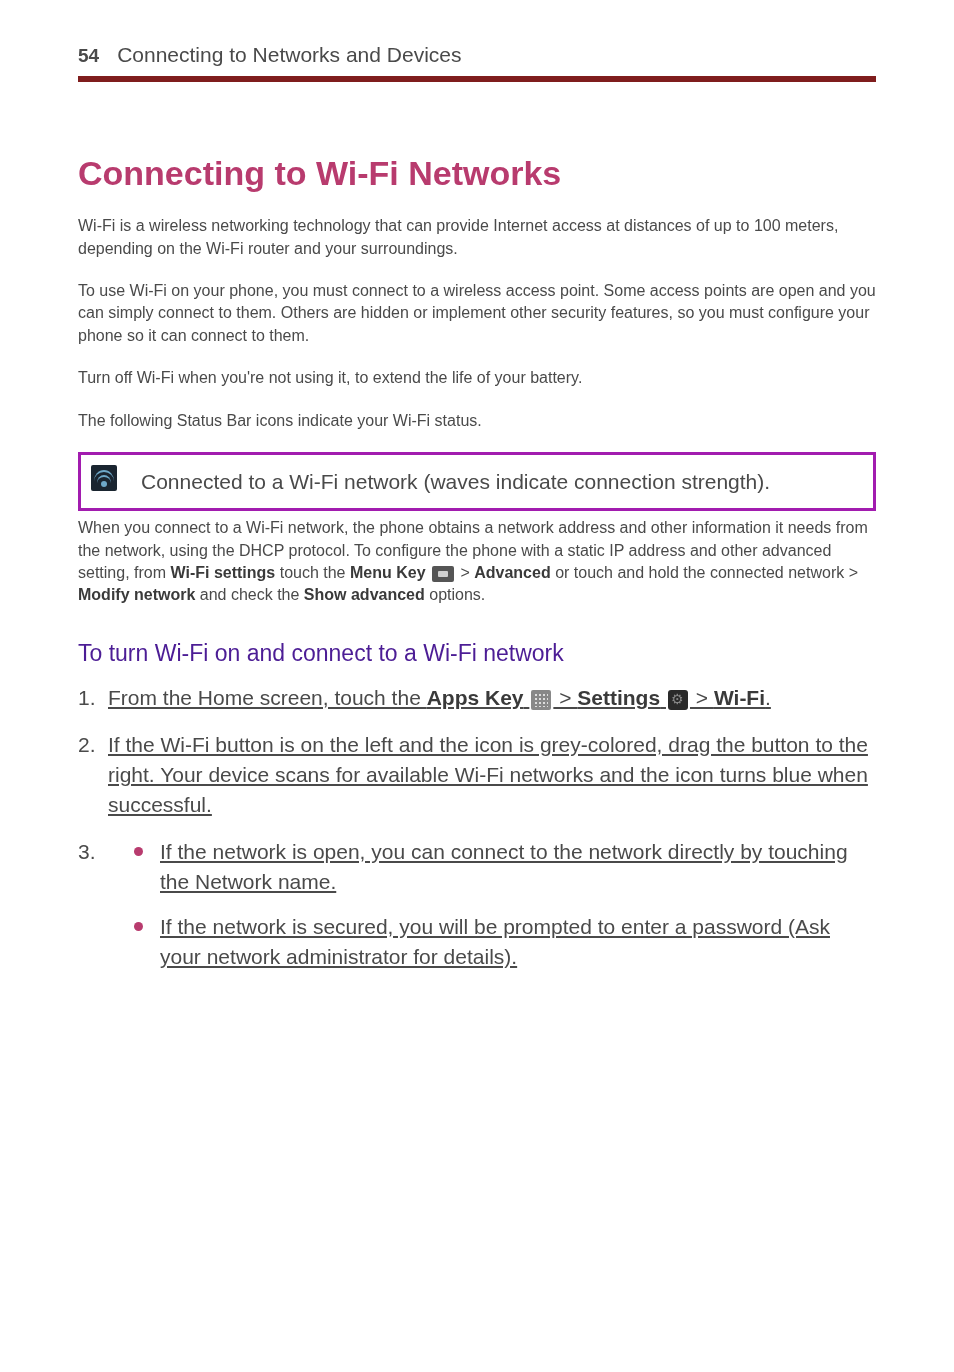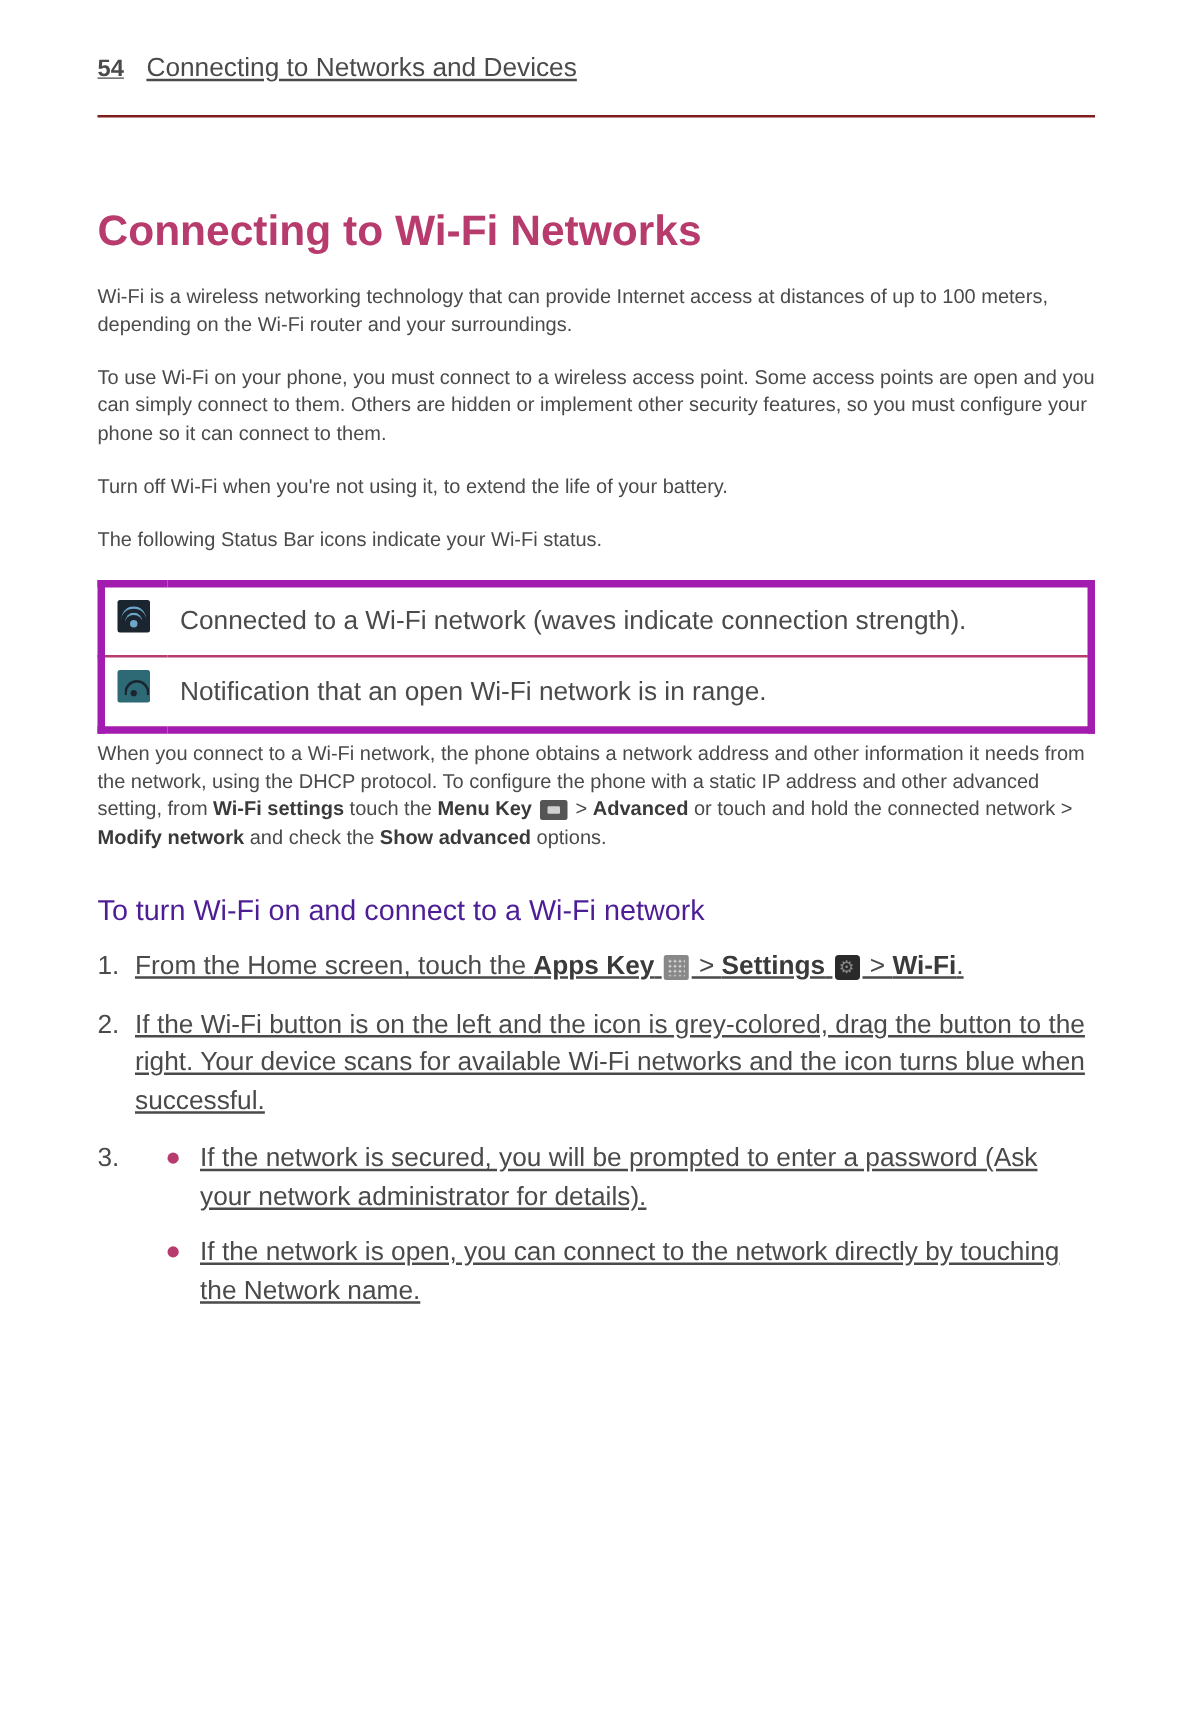--- a/index.html
+++ b/index.html
@@ -13,24 +13,23 @@
       width: 954px;
       height: 1372px;
       padding: 40px 78px 40px 78px;
       color: #4a4a4a;
       font-size: 21px;
       line-height: 1.4;
     }
     .header-row {
       display: flex;
       align-items: baseline;
-      border-bottom: 2px solid #7f1d1d;
-      padding-bottom: 22px;
+      border-bottom: 6px solid #7f1d1d;
+      padding-bottom: 6px;
       margin-bottom: 68px;
-      text-decoration: underline;
     }
     .page-num {
       font-weight: bold;
       font-size: 19px;
       color: #4a4a4a;
       margin-right: 18px;
     }
     .header-title {
       font-size: 21px;
       color: #4a4a4a;
@@ -41,21 +40,21 @@
       font-size: 34px;
       font-weight: bold;
       margin-bottom: 18px;
     }
     p.body {
       margin-bottom: 20px;
       font-size: 16px;
       color: #4a4a4a;
     }
     .icon-table {
-      border: 6px solid #a21caf;
+      border: 3px solid #a21caf;
       border-collapse: collapse;
       width: 100%;
       margin-bottom: 6px;
     }
     .icon-table td {
       padding: 10px 14px 10px 10px;
       vertical-align: middle;
       font-size: 21px;
       color: #4a4a4a;
     }
@@ -257,43 +256,37 @@
 <p class="body">Turn off Wi-Fi when you're not using it, to extend the life of your battery.</p>
 <p class="body">The following Status Bar icons indicate your Wi-Fi status.</p>
 
 <table class="icon-table">
   <tbody>
       <tr>
     <td class="icon-cell">
       <span class="wifi-icon-box"><span class="wifi-arc"></span></span>
     </td>
     <td>Connected to a Wi-Fi network (waves indicate connection strength).</td>
-  </tr>
-  <tr>
-    <td class="icon-cell">
-      <span class="wifi-open-icon"><span class="wifi-open-arc"></span></span>
-    </td>
-    <td>Notification that an open Wi-Fi network is in range.</td>
   </tr>
 </tbody>
   </table>
 
 <p class="body">
   <span>When you connect to a Wi-Fi network, the phone obtains a network address and other information it needs from the network, using the DHCP protocol. To configure the phone with a static IP address and other advanced setting, from </span><span class="bold">Wi-Fi settings</span><span> touch the </span><span class="bold">Menu Key</span>
   <span class="inline-icon menu"></span><span> &gt; </span><span class="bold">Advanced</span><span> or touch and hold the connected network &gt; </span><span class="bold">Modify network</span><span> and check the </span><span class="bold">Show advanced</span><span> options.</span>
 </p>
 
 <h2 class="sub-heading">To turn Wi-Fi on and connect to a Wi-Fi network</h2>
 
 <ol class="numbered">
   <li>
     <span>From the Home screen, touch the </span><span class="bold">Apps Key</span>
     <span class="inline-icon apps"></span><span> &gt; </span><span class="bold">Settings</span>
     <span class="inline-icon settings"></span><span> &gt; </span><span class="bold">Wi-Fi</span><span>.</span>
   </li>
   <li>If the Wi-Fi button is on the left and the icon is grey-colored, drag the button to the right. Your device scans for available Wi-Fi networks and the icon turns blue when successful.</li>
   <li>
     <ul class="bullets">
+      <li>If the network is open, you can connect to the network directly by touching the Network name.</li>
       <li>If the network is secured, you will be prompted to enter a password (Ask your network administrator for details).</li>
-      <li>If the network is open, you can connect to the network directly by touching the Network name.</li>
     </ul>
   </li>
 </ol>
 
 </body></html>

